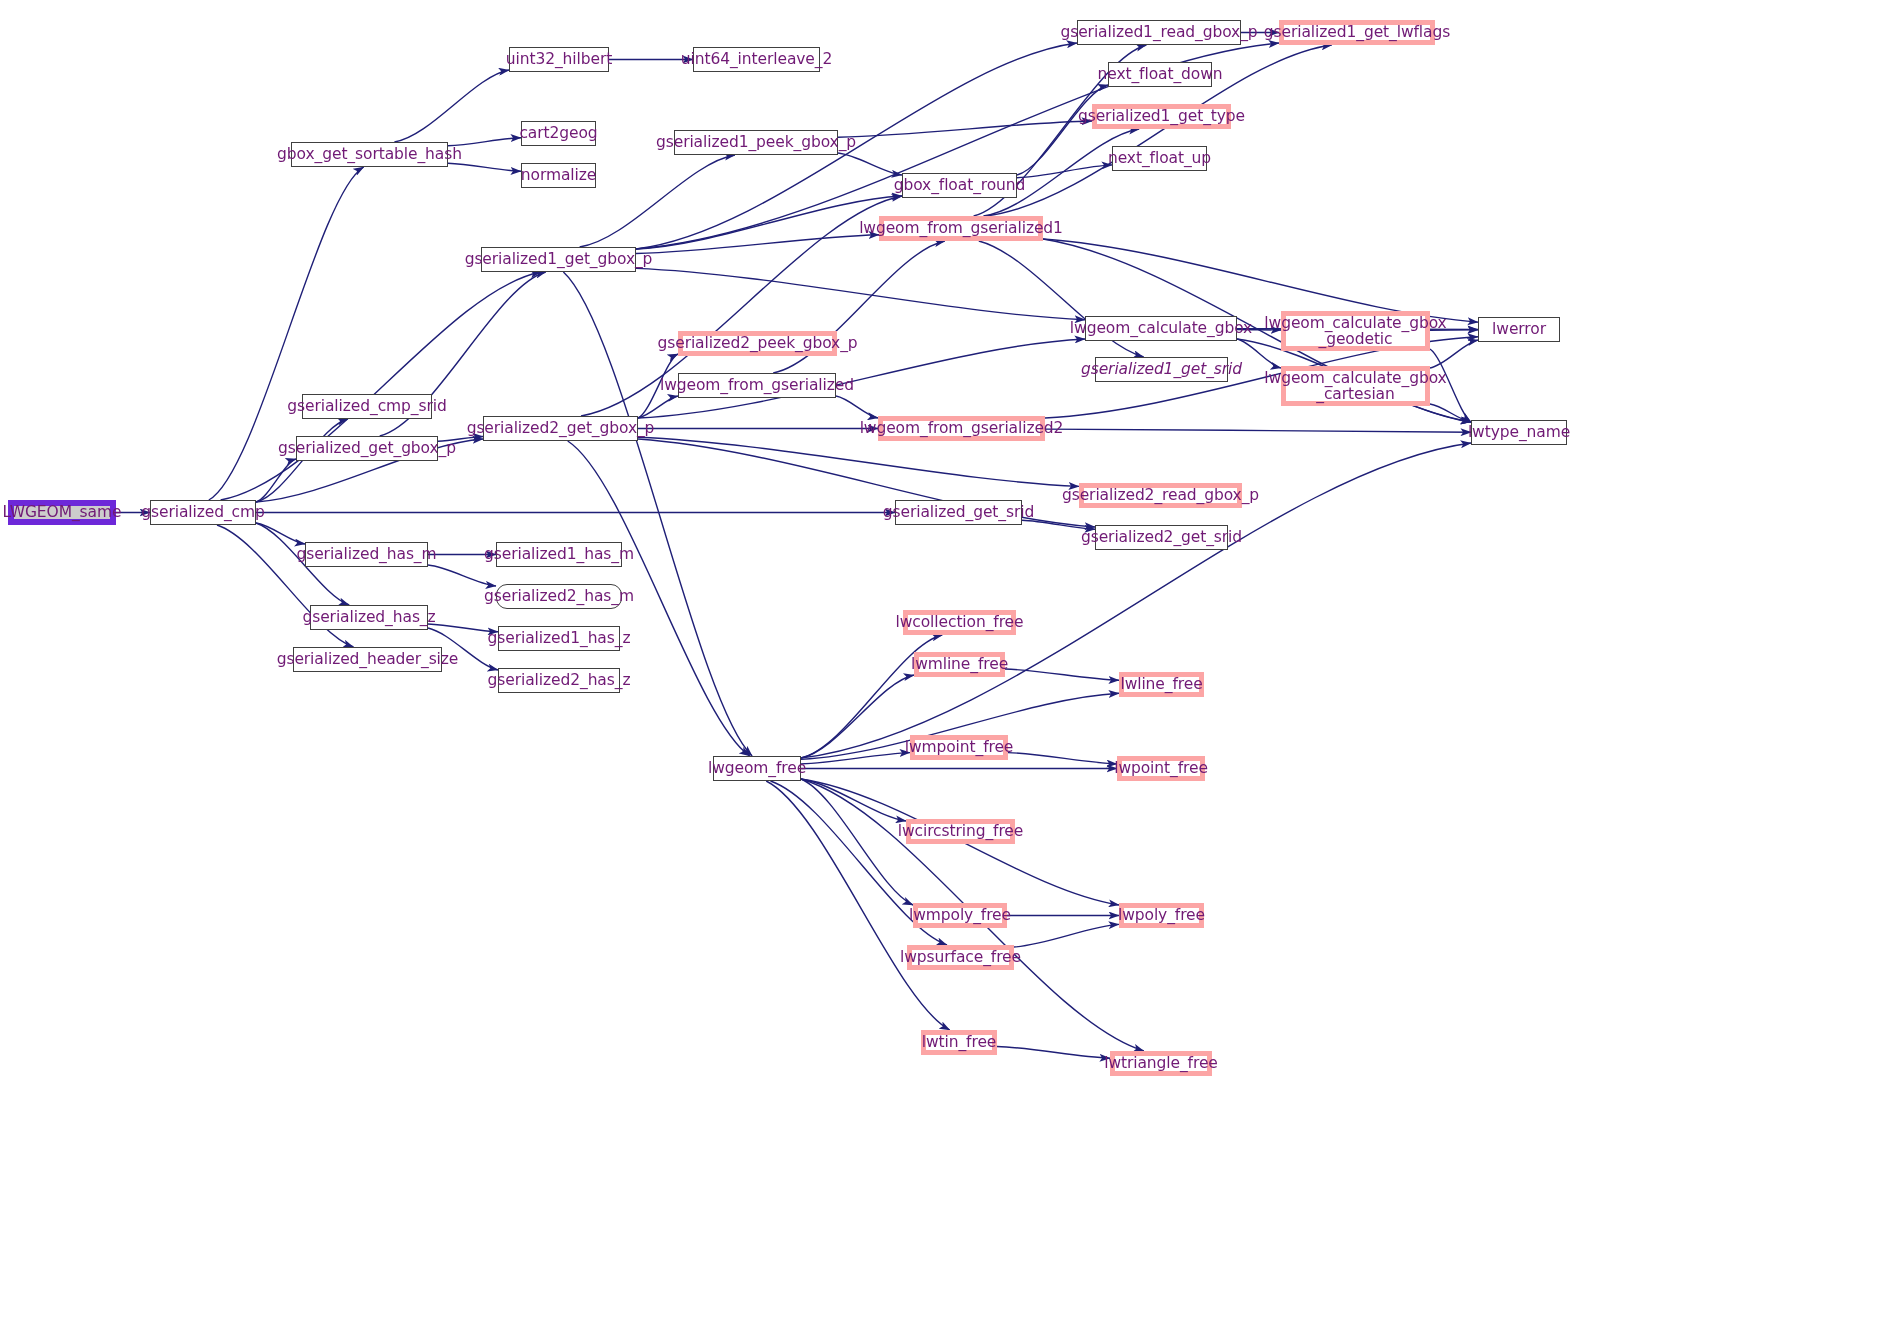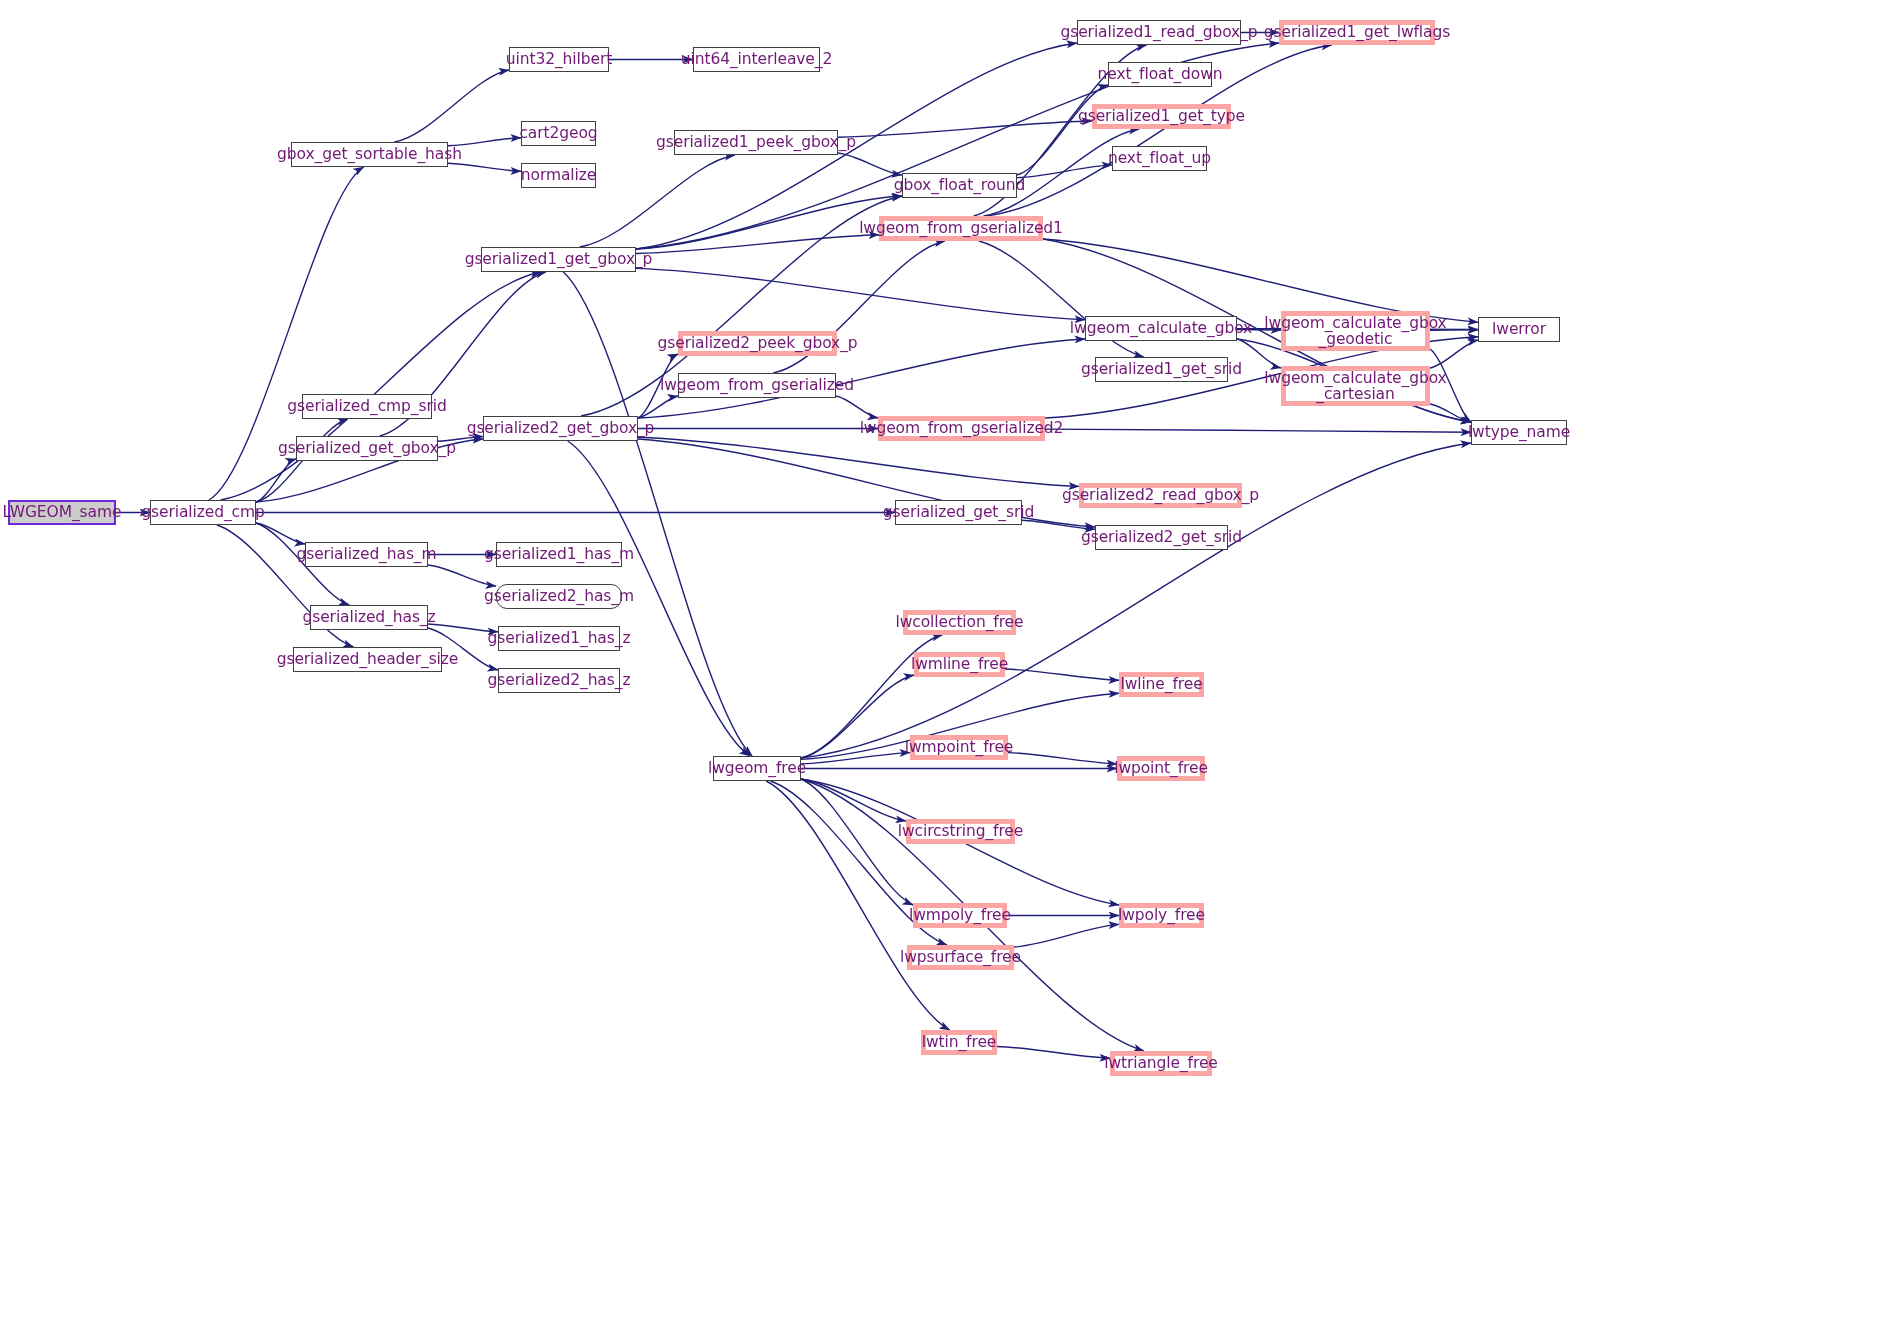--- a/index.html
+++ b/index.html
@@ -37,21 +37,21 @@
     line-height: 1.12;
     white-space: pre;
     letter-spacing: -0.1px;
     z-index: 5;
   }
   .node.red {
     border: 5px solid #fca5a5;
   }
   .node.root {
     background: #cccccc;
-    border: 2px solid #6d28d9;
+    border: 6px solid #6d28d9;
   }
 </style>
 </head>
 <body>
 
 <div id="canvas">
   <svg id="edges" viewBox="0 0 1887 1324" xmlns="http://www.w3.org/2000/svg">
       <defs>
         <marker id="ah" markerWidth="11" markerHeight="8" refX="10.5" refY="4" orient="auto" markerUnits="userSpaceOnUse">
           <path d="M0,0 L11,4 L0,8 L2.6,4 Z" fill="#1f1f77"></path>
@@ -147,21 +147,21 @@
     <div class="node" style="left: 1108px; top: 62px; width: 104px; height: 25px;">next_float_down</div>
     <div class="node red" style="left: 1092px; top: 104px; width: 139px; height: 25px;">gserialized1_get_type</div>
     <div class="node" style="left: 1112px; top: 146px; width: 95px; height: 25px;">next_float_up</div>
     <div class="node" style="left: 902px; top: 173px; width: 115px; height: 25px;">gbox_float_round</div>
     <div class="node red" style="left: 879px; top: 216px; width: 164px; height: 25px;">lwgeom_from_gserialized1</div>
     <div class="node" style="left: 481px; top: 247px; width: 155px; height: 25px;">gserialized1_get_gbox_p</div>
     <div class="node" style="left: 1085px; top: 316px; width: 152px; height: 25px;">lwgeom_calculate_gbox</div>
     <div class="node red" style="left: 1281px; top: 311px; width: 149px; height: 40px; flex-direction: column; line-height: 1.05;">lwgeom_calculate_gbox
 _geodetic</div>
     <div class="node" style="left: 1478px; top: 317px; width: 82px; height: 25px;">lwerror</div>
-    <div class="node" style="left: 1095px; top: 357px; width: 133px; height: 25px;">gserialized1_get_srid</div>
+    <div class="node" style="left: 1095px; top: 357px; width: 133px; height: 25px; font-style: italic;">gserialized1_get_srid</div>
     <div class="node red" style="left: 1281px; top: 366px; width: 149px; height: 40px; flex-direction: column; line-height: 1.05;">lwgeom_calculate_gbox
 _cartesian</div>
     <div class="node" style="left: 1471px; top: 420px; width: 96px; height: 25px;">lwtype_name</div>
     <div class="node red" style="left: 678px; top: 331px; width: 159px; height: 25px;">gserialized2_peek_gbox_p</div>
     <div class="node" style="left: 678px; top: 373px; width: 158px; height: 25px;">lwgeom_from_gserialized</div>
     <div class="node red" style="left: 878px; top: 416px; width: 167px; height: 25px;">lwgeom_from_gserialized2</div>
     <div class="node" style="left: 302px; top: 394px; width: 130px; height: 25px;">gserialized_cmp_srid</div>
     <div class="node" style="left: 296px; top: 436px; width: 142px; height: 25px;">gserialized_get_gbox_p</div>
     <div class="node" style="left: 483px; top: 416px; width: 155px; height: 25px;">gserialized2_get_gbox_p</div>
     <div class="node red" style="left: 1079px; top: 483px; width: 163px; height: 25px;">gserialized2_read_gbox_p</div>

